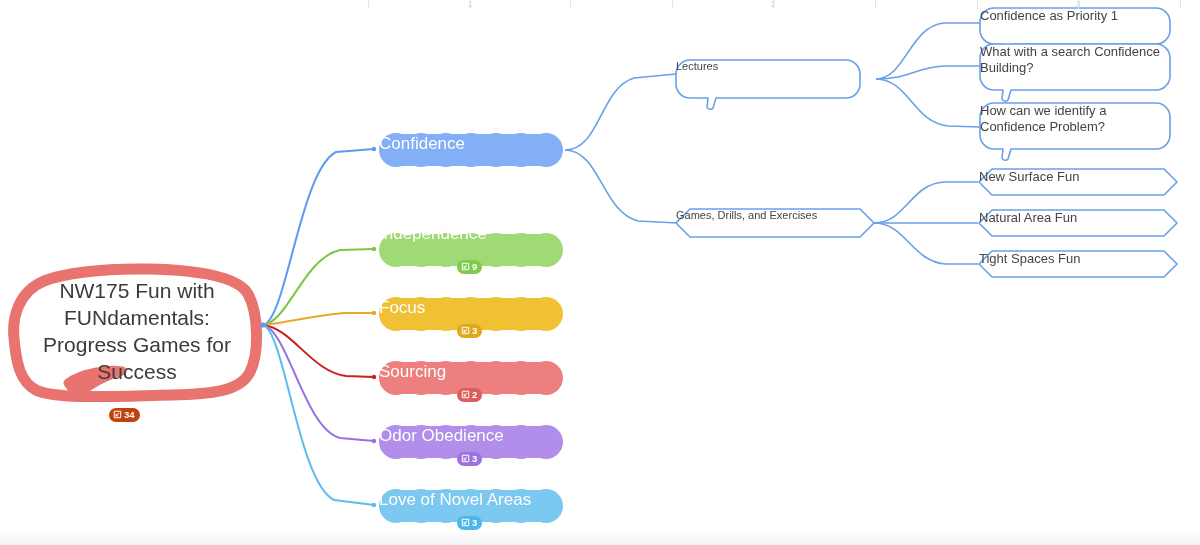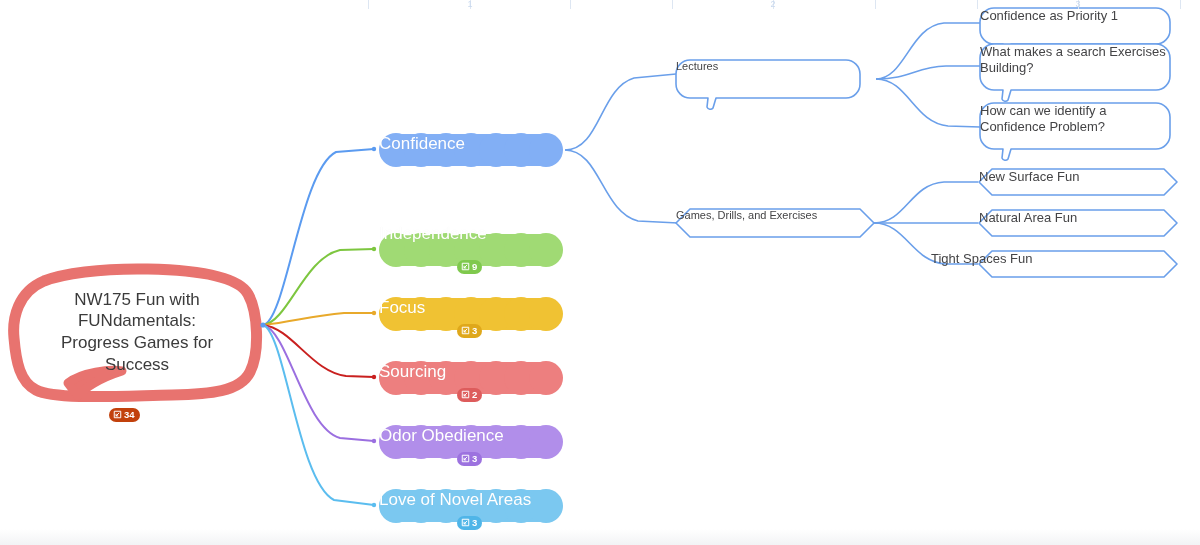--- a/index.html
+++ b/index.html
@@ -33,21 +33,21 @@
     position:relative;z-index:3;
     display:flex;align-items:center;justify-content:center;
     width:100%;height:100%;text-align:center;
     padding:0 10px;box-sizing:border-box;
     line-height:1.2;
   }
 
   
   #root-node{left:8px;top:268px;width:258px;height:128px;}
   #root-node .label{
-    font-size:17px;color:#3b3b3b;line-height:1.28;padding:0 34px;
+    font-size:21px;color:#3b3b3b;line-height:1.28;padding:0 34px;
   }
   #root-badge{
     position:absolute;left:109px;top:405px;z-index:6;
   }
 
   
   .cloud{position:absolute;z-index:4;}
   .cloud .label{
     font-size:17px;color:#ffffff;font-weight:400;
     text-shadow:0 0 1px rgba(0,0,0,.06);
@@ -340,36 +340,36 @@
 
 <div class="rnode big" style="left:676px;top:60px;width:184px;height:38px;">
   <div class="label">Lectures</div>
 </div>
 
 <div class="rnode" style="left:980px;top:8px;width:190px;height:36px;">
   <div class="label">Confidence as Priority 1</div>
 </div>
 
 <div class="rnode" style="left:980px;top:44px;width:190px;height:46px;">
-  <div class="label">What makes a search Exercises Building?</div>
+  <div class="label">What with a search Confidence Building?</div>
 </div>
 
 <div class="rnode" style="left:980px;top:103px;width:190px;height:46px;">
   <div class="label">How can we identify a Confidence Problem?</div>
 </div>
 
 <div class="rnode big" style="left:676px;top:209px;width:198px;height:24px;">
   <div class="label">Games, Drills, and Exercises</div>
 </div>
 
 <div class="rnode" style="left:979px;top:169px;width:198px;height:42px;">
   <div class="label">New Surface Fun</div>
 </div>
 
 <div class="rnode" style="left:979px;top:210px;width:198px;height:26px;">
   <div class="label">Natural Area Fun</div>
 </div>
 
-<div class="rnode" style="left:931px;top:251px;width:198px;height:26px;">
+<div class="rnode" style="left:979px;top:251px;width:198px;height:26px;">
   <div class="label">Tight Spaces Fun</div>
 </div>
 
 <div class="bottom-fade"></div>
 
 </body></html>

